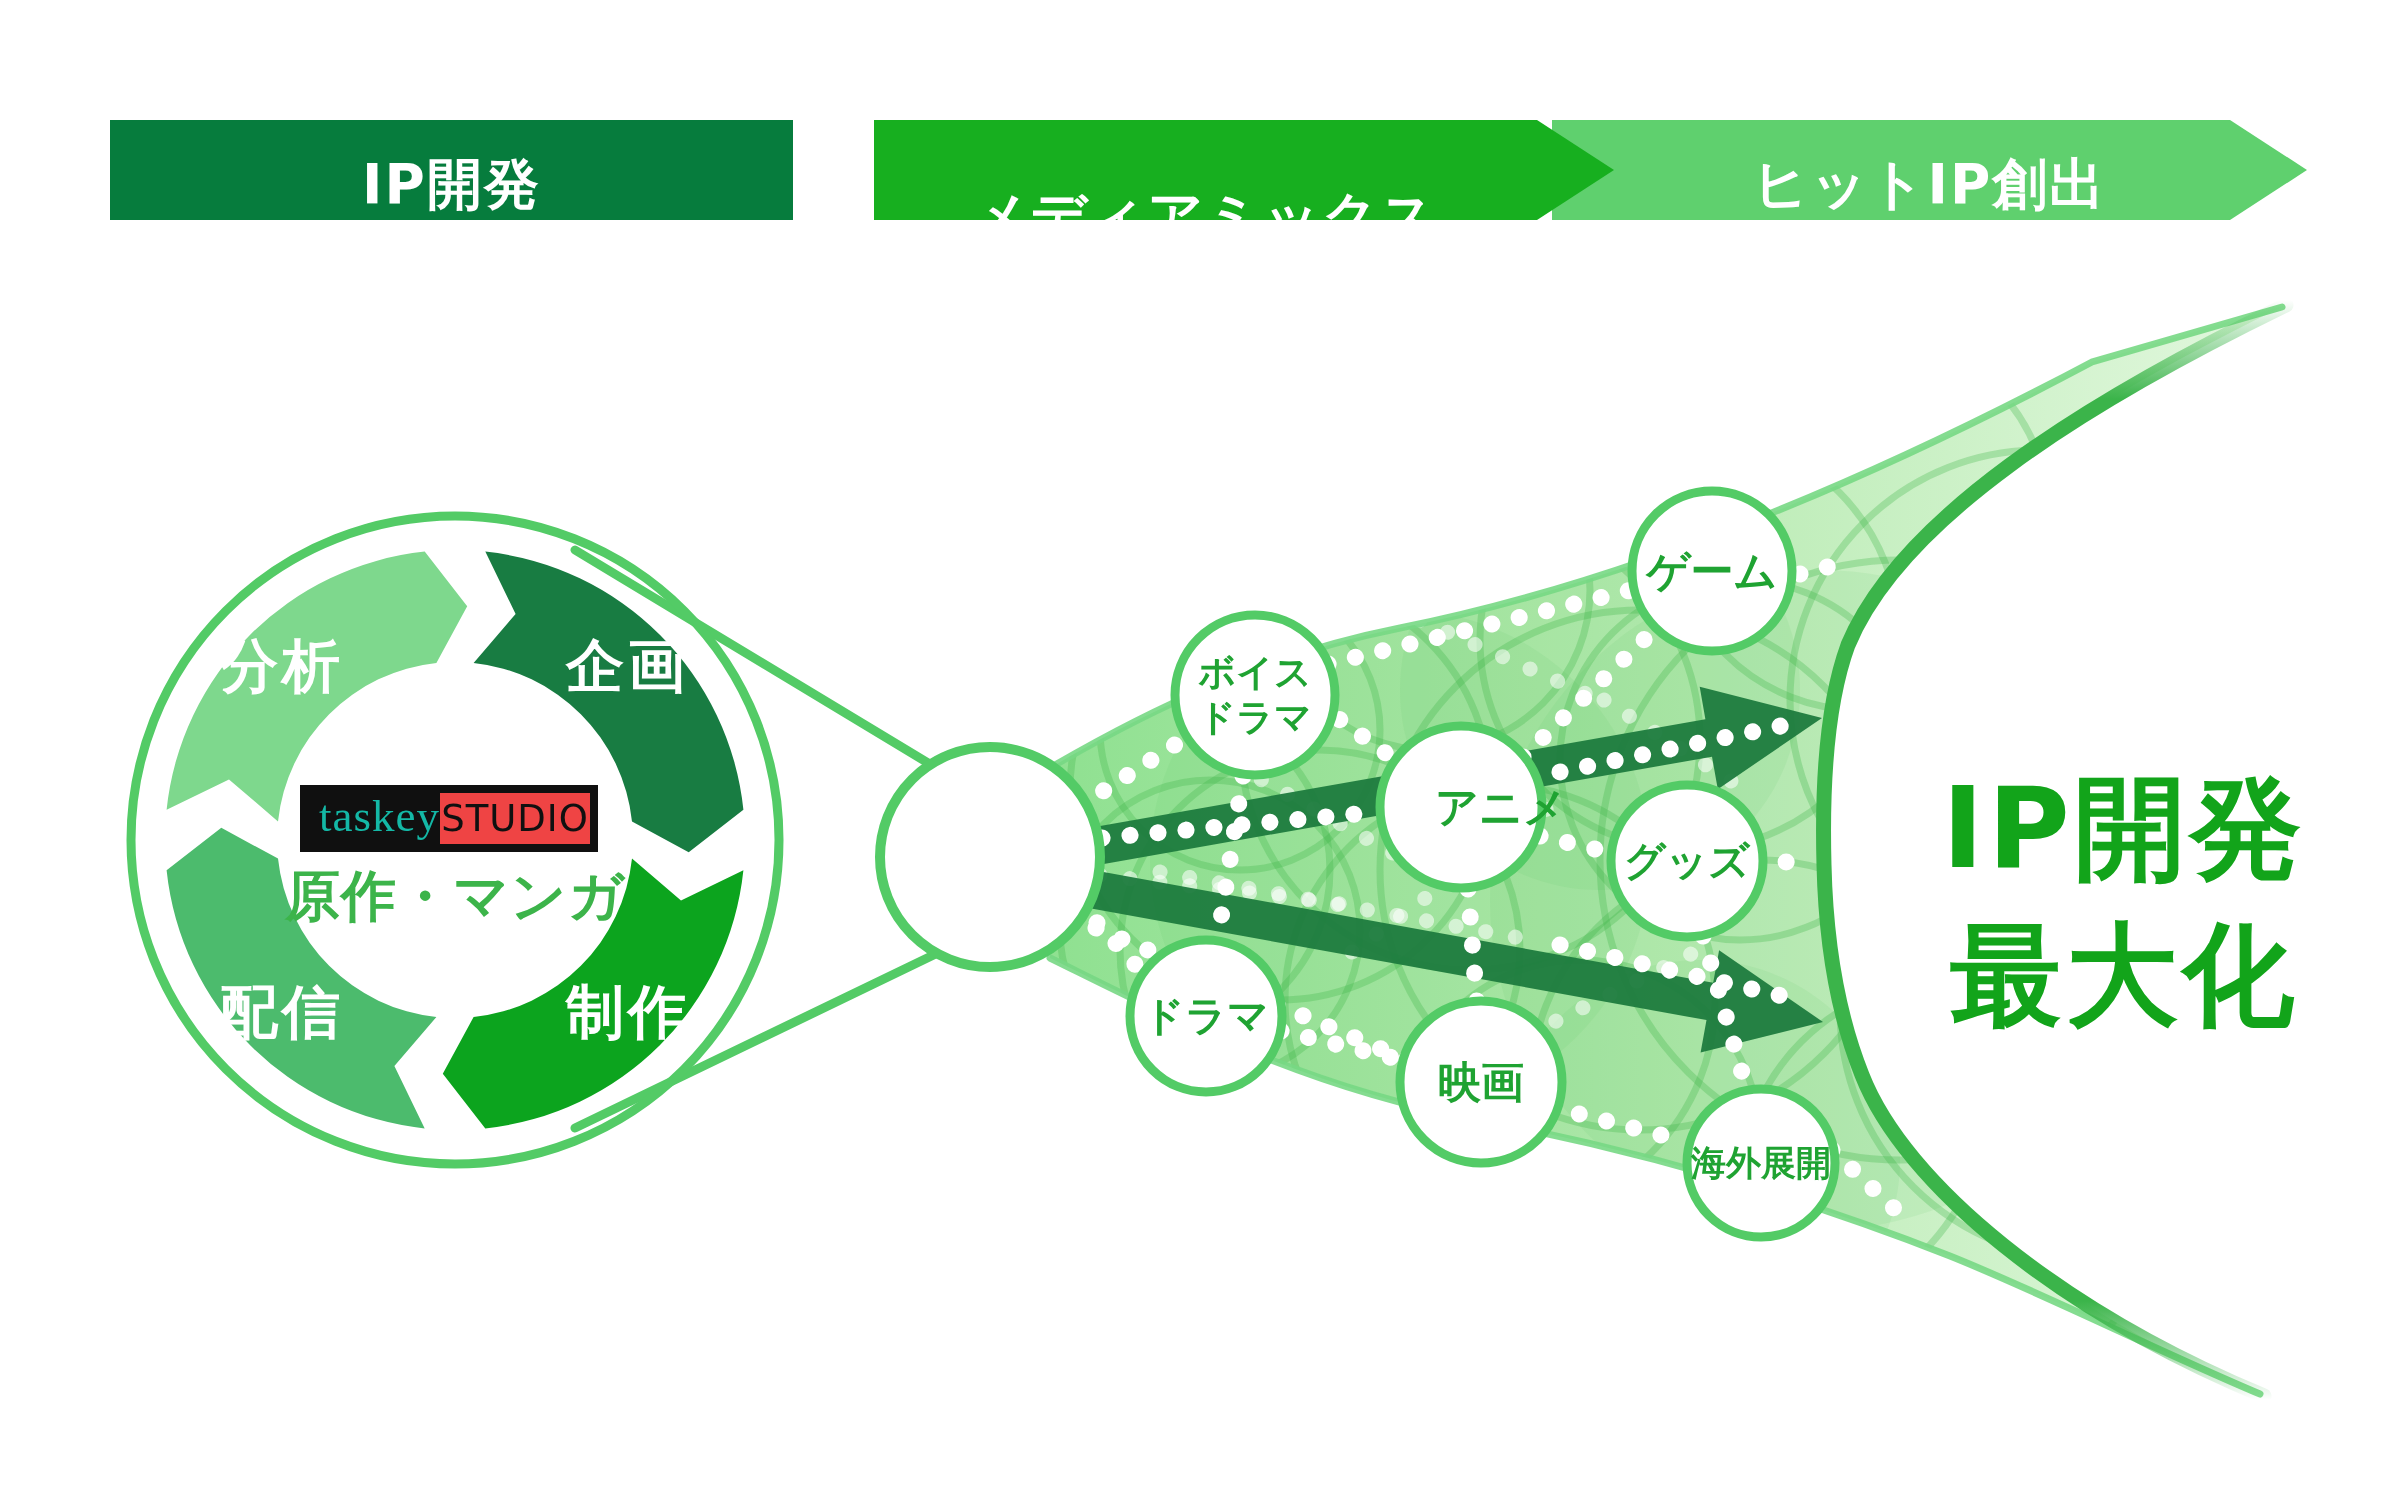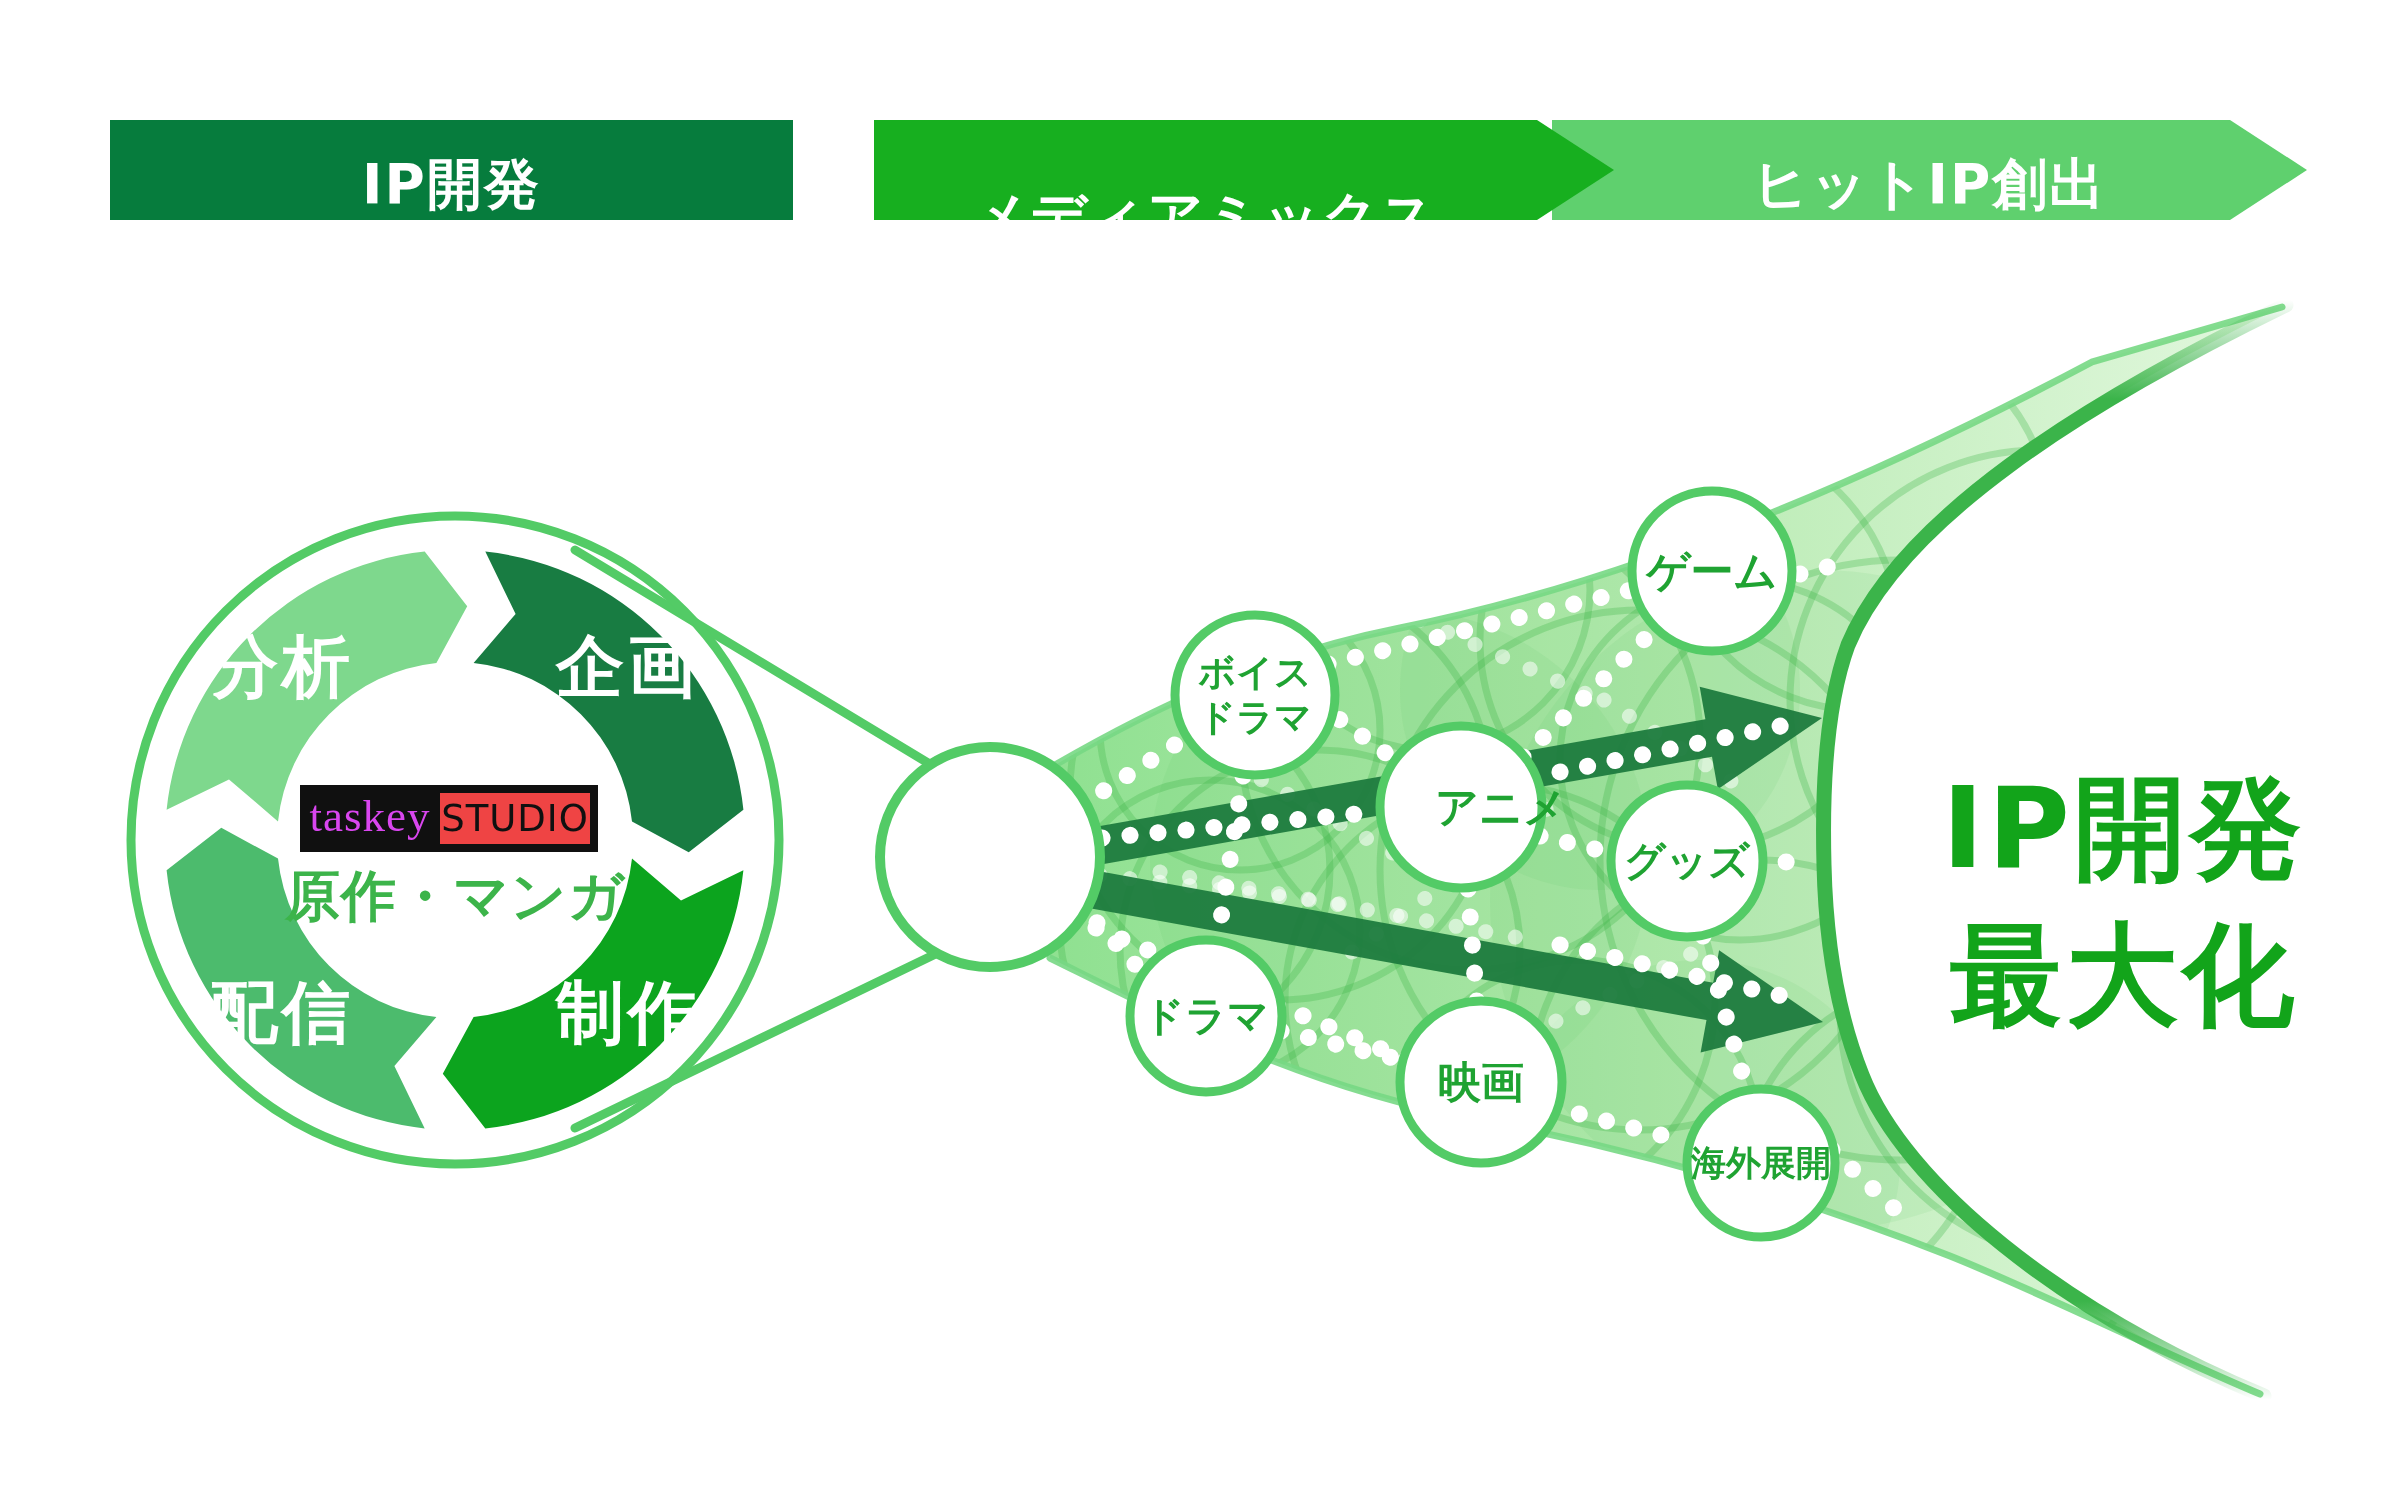--- a/index.html
+++ b/index.html
@@ -2,27 +2,27 @@
 <html><head>
 <meta charset="utf-8">
 <style>
   html,body{margin:0;padding:0;background:#ffffff;}
   body{width:2400px;height:1500px;position:relative;overflow:hidden;
        font-family:"DejaVu Sans","Liberation Sans",sans-serif;}
   #stage{position:absolute;left:0;top:0;width:2400px;height:1500px;}
   svg{position:absolute;left:0;top:0;}
   .abs{position:absolute;display:flex;align-items:center;justify-content:center;text-align:center;}
   .banner-label{height:129px;top:120px;color:#ffffff;font-weight:bold;font-size:55px;letter-spacing:2px;}
-  .seg-label{width:220px;height:70px;color:#ffffff;font-weight:bold;font-size:68px;letter-spacing:4px;}
+  .seg-label{width:220px;height:70px;color:#ffffff;font-weight:bold;font-size:58px;letter-spacing:4px;}
   .node-label{color:#1FA332;font-weight:bold;white-space:pre-line;line-height:1.22;}
   .source-label{left:870px;top:820px;width:240px;height:70px;color:#2BA43C;font-weight:bold;font-size:54px;}
   .outcome{left:1824px;top:752px;width:600px;height:300px;flex-direction:column;
            color:#12A41A;font-weight:bold;font-size:112px;line-height:1.31;letter-spacing:4px;}
   .logo{left:300px;top:785px;width:298px;height:67px;background:#101010;display:flex;align-items:center;}
-  .logo-brand{flex:1;text-align:center;color:#d946ef;font-family:"Liberation Serif","DejaVu Serif",serif;
+  .logo-brand{flex:1;text-align:right;color:#14b8a6;font-family:"Liberation Serif","DejaVu Serif",serif;
               font-size:45px;padding-bottom:6px;letter-spacing:1px;}
   .logo-studio{width:150px;height:51px;margin-right:8px;background:#ef4444;color:#101010;
                display:flex;align-items:center;justify-content:center;
                font-weight:normal;font-size:37px;letter-spacing:1px;}
   .caption{left:275px;top:866px;width:360px;height:62px;color:#3CB44A;font-weight:bold;font-size:55px;letter-spacing:1px;}
   .dots-white line{stroke:#ffffff;stroke-width:17;stroke-linecap:round;stroke-dasharray:0.1 28;}
   .dots-pale line{stroke:rgba(255,255,255,0.55);stroke-width:15;stroke-linecap:round;stroke-dasharray:0.1 30;}
   .mesh-ring{fill:none;stroke:rgba(62,182,72,0.30);stroke-width:7;}
   .mesh-blob{fill:rgba(90,200,100,0.10);}
 </style>

